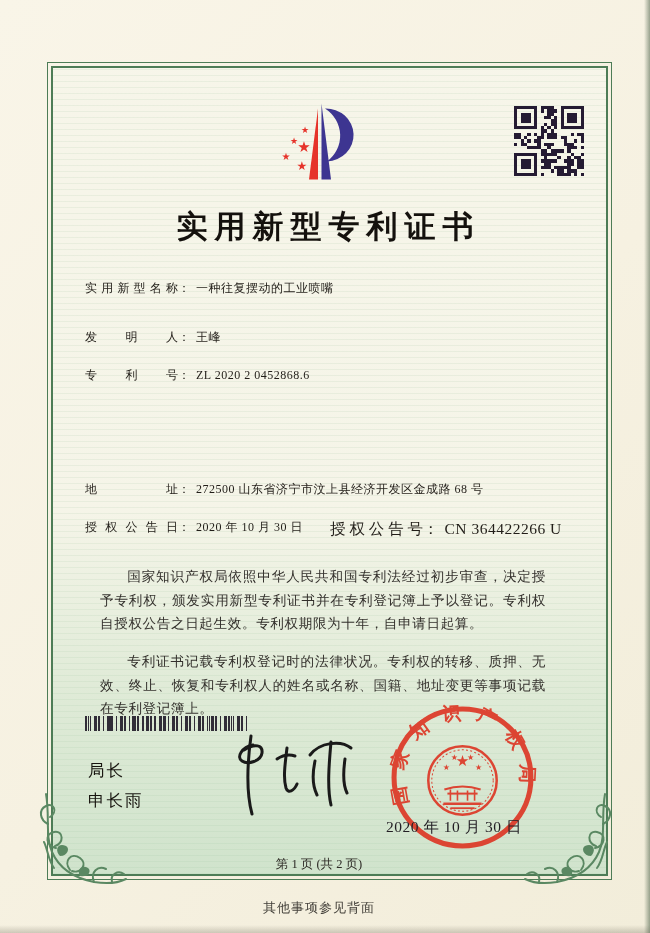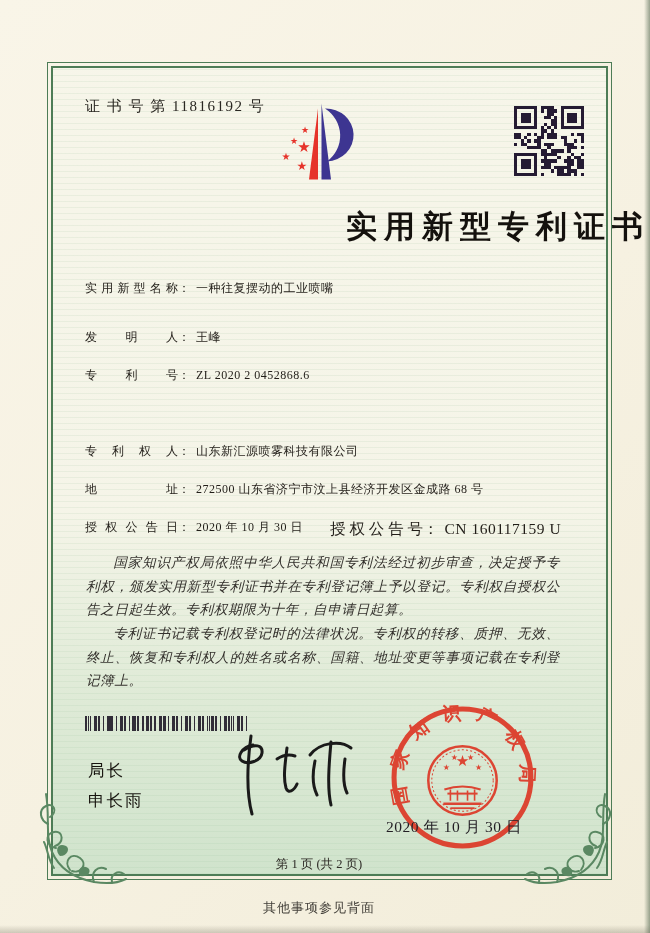--- a/index.html
+++ b/index.html
@@ -23,32 +23,32 @@
     background:
       linear-gradient(to bottom, rgba(180,212,180,0.05) 0%, rgba(180,212,180,0.07) 55%, rgba(160,205,165,0.30) 78%, rgba(150,200,160,0.42) 100%),
       repeating-linear-gradient(0deg, rgba(110,165,118,0.10) 0 1px, rgba(0,0,0,0) 1px 6px),
       #faf7ec;}
 
   .cert-no{position:absolute;left:85px;top:97px;font-size:15px;color:#2a2722;letter-spacing:1.5px;}
 
   .logo{position:absolute;left:255px;top:98px;width:130px;height:98px;}
   .qr{position:absolute;left:514px;top:106px;width:70px;height:70px;}
 
-  .title{position:absolute;left:0;right:0;top:206px;text-align:right;
+  .title{position:absolute;left:0;right:0;top:206px;text-align:center;
     font-size:31px;font-weight:bold;letter-spacing:7px;text-indent:7px;color:#14110d;}
 
   .row{position:absolute;left:85px;font-size:12px;color:#211d18;white-space:nowrap;}
   .flabel{display:inline-block;width:93px;text-align:justify;text-align-last:justify;vertical-align:bottom;}
   .fcolon{display:inline-block;margin-right:6px;}
   .fvalue{letter-spacing:0.5px;}
   .row-g{position:absolute;left:330px;font-size:15.5px;color:#211d18;white-space:nowrap;}
 
   .paras{position:absolute;left:86px;top:551px;width:474px;font-size:13.6px;
     line-height:1.74;color:#33302c;letter-spacing:0.6px;text-align:justify;}
-  .paras p{margin:0;text-indent:2em;font-style:italic;}
+  .paras p{margin:14px;text-indent:2em;}
 
   .barcode{position:absolute;left:85px;top:716px;width:164px;height:15px;
     background-image:
       repeating-linear-gradient(90deg,#312d38 0 2px,rgba(0,0,0,0) 2px 5px,#312d38 5px 6px,rgba(0,0,0,0) 6px 9px,#312d38 9px 12px,rgba(0,0,0,0) 12px 13px),
       repeating-linear-gradient(90deg,rgba(0,0,0,0) 0 3px,#312d38 3px 4px,rgba(0,0,0,0) 4px 11px);}
 
   .signer-title{position:absolute;left:88px;top:760px;font-size:16.5px;color:#17140f;
     letter-spacing:2px;font-family:"Liberation Sans","DejaVu Sans",sans-serif;}
   .signer-name{position:absolute;left:88px;top:790px;font-size:16.5px;color:#17140f;
     letter-spacing:2px;font-family:Liberation Sans, sans-serif;}
@@ -68,21 +68,20 @@
 </style>
 </head>
 <body>
 
 <div class="paper">
 
   <div class="frame">
     <div class="frame-inner"></div>
   </div>
 
-  <div class="cert-no">证 书 号 第 11816192 号</div>
 
   <svg class="logo" viewBox="0 0 130 95" aria-hidden="true">
     <polygon points="63,9 54,80 63,80" fill="#e6332a"></polygon>
     <polygon points="66.5,4 66.5,80 76,80" fill="#3d3591"></polygon>
     <path d="M70,9 A35,33 0 0 1 72,62 A26,25 0 0 0 70,9 Z" fill="#3d3591"></path>
     <text x="50" y="33" font-size="9" fill="#e6332a" text-anchor="middle">★</text>
     <text x="39" y="44" font-size="9" fill="#e6332a" text-anchor="middle">★</text>
     <text x="49" y="52" font-size="15" fill="#e6332a" text-anchor="middle">★</text>
     <text x="31" y="60" font-size="10" fill="#e6332a" text-anchor="middle">★</text>
     <text x="47" y="70" font-size="12" fill="#e6332a" text-anchor="middle">★</text>
@@ -324,31 +323,28 @@
 
   <div class="row" style="top:280px">
     <span class="flabel">实用新型名称</span><span class="fcolon">：</span><span class="fvalue">一种往复摆动的工业喷嘴</span>
   </div>
   <div class="row" style="top:329px">
     <span class="flabel">发明人</span><span class="fcolon">：</span><span class="fvalue">王峰</span>
   </div>
   <div class="row" style="top:367px">
     <span class="flabel">专利号</span><span class="fcolon">：</span><span class="fvalue">ZL 2020 2 0452868.6</span>
   </div>
-  <div class="row" style="top:443px">
-    <span class="flabel">专利权人</span><span class="fcolon">：</span><span class="fvalue">山东新汇源喷雾科技有限公司</span>
-  </div>
   <div class="row" style="top:481px">
     <span class="flabel">地址</span><span class="fcolon">：</span><span class="fvalue">272500 山东省济宁市汶上县经济开发区金成路 68 号</span>
   </div>
   <div class="row" style="top:519px">
     <span class="flabel">授权公告日</span><span class="fcolon">：</span><span class="fvalue">2020 年 10 月 30 日</span>
   </div>
   <div class="row-g" style="top:519px">
-    <span class="flabel">授权公告号</span><span class="fcolon">：</span><span class="fvalue">CN 160117159 U</span>
+    <span class="flabel">授权公告号</span><span class="fcolon">：</span><span class="fvalue">CN 364422266 U</span>
   </div>
 
   <div class="paras">
     <p>国家知识产权局依照中华人民共和国专利法经过初步审查，决定授予专利权，颁发实用新型专利证书并在专利登记簿上予以登记。专利权自授权公告之日起生效。专利权期限为十年，自申请日起算。</p>
     <p>专利证书记载专利权登记时的法律状况。专利权的转移、质押、无效、终止、恢复和专利权人的姓名或名称、国籍、地址变更等事项记载在专利登记簿上。</p>
   </div>
 
   <div class="barcode"></div>
 
   <div class="signer-title">局长</div>

